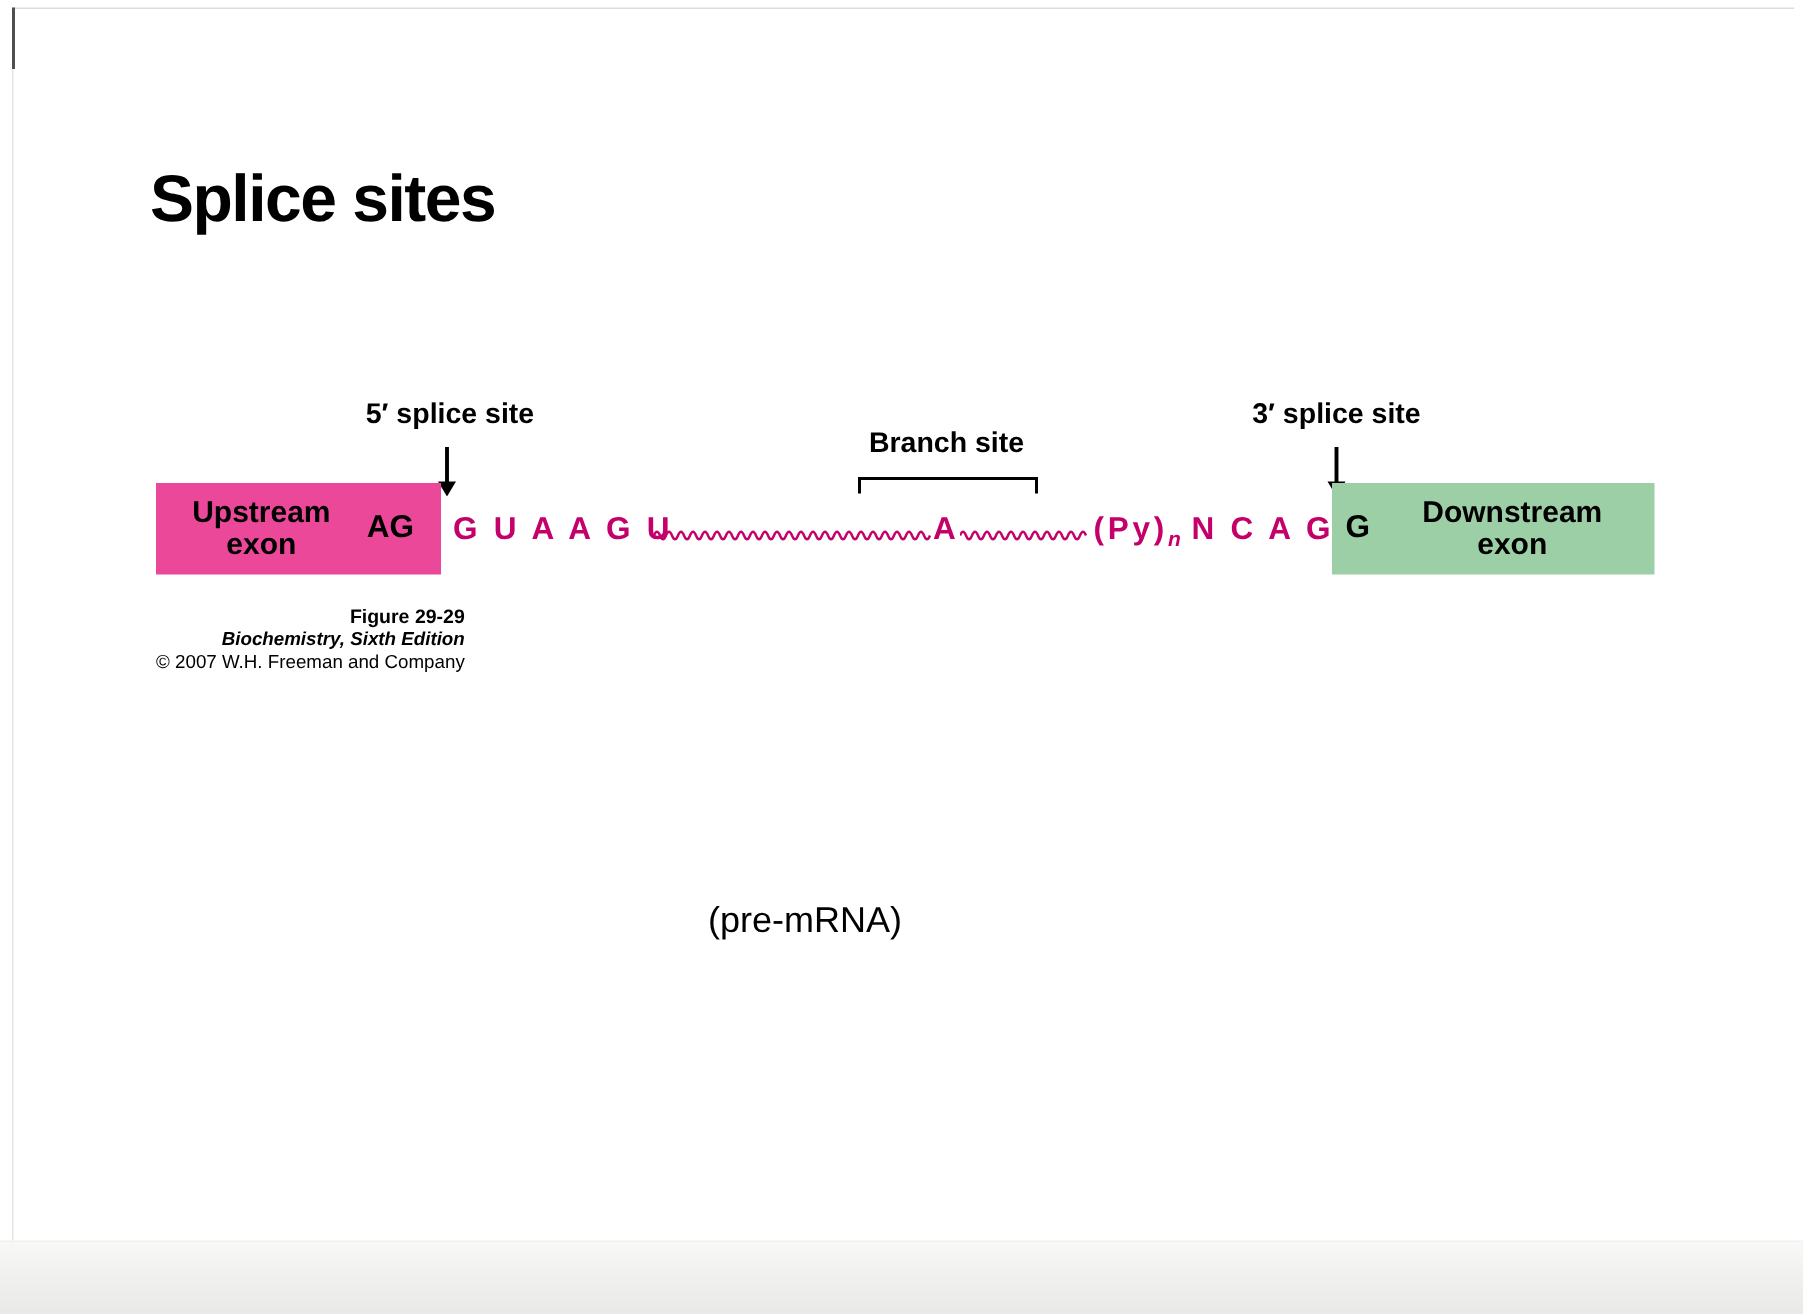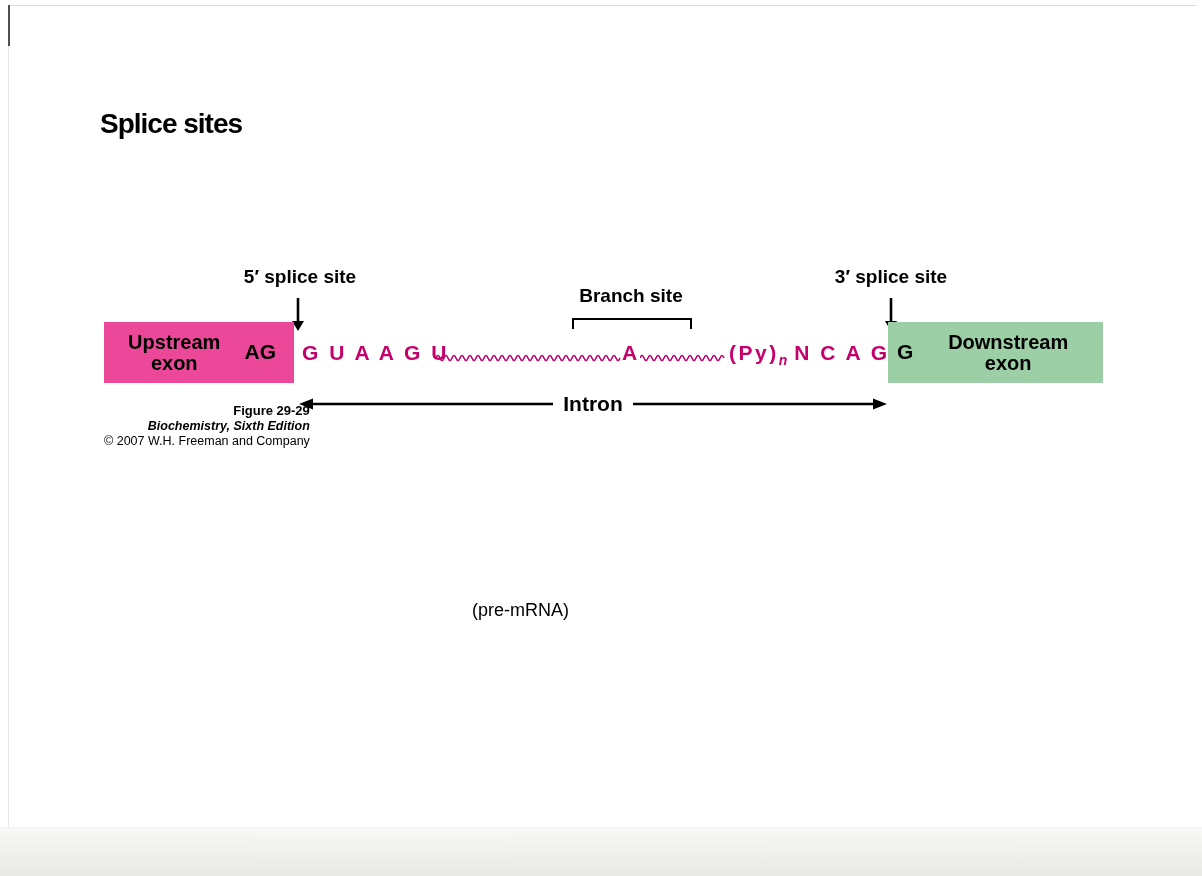--- a/index.html
+++ b/index.html
@@ -16,21 +16,21 @@
   .edge-left-dark { position:absolute; left:8px; top:5px; width:2px; height:41px; background:#4f4f4f; }
   .edge-left  { position:absolute; left:8px; top:46px; width:1px; height:784px; background:#e6e6e6; }
   .footer-band {
     position:absolute; left:0; bottom:0; width:100%; height:48px;
     background:linear-gradient(to bottom, #f8f8f7 0%, #efefed 55%, #e9e9e7 100%);
     border-top:1px solid #f1f1ef;
   }
 
   .title {
     position:absolute; left:100px; top:108px;
-    font-size:28px; font-weight:bold; letter-spacing:-1px;
+    font-size:44px; font-weight:bold; letter-spacing:-1px;
   }
 
   
   .anno { position:absolute; width:150px; text-align:center; font-size:19px; font-weight:bold; }
   .lbl-5  { left:225px; top:266px; }
   .lbl-b  { left:556px; top:285px; }
   .lbl-3  { left:816px; top:266px; }
 
   .down-arrow { position:absolute; width:16px; height:33px; }
   .arrow-5 { left:290px; top:298px; }
@@ -74,21 +74,21 @@
     display:flex; align-items:center; justify-content:space-between;
   }
   .intron-label { font-size:21px; font-weight:bold; padding:0 8px; }
 
   
   .caption { position:absolute; left:104px; top:403px; line-height:1.22;text-align:right; }
   .cap-figure { font-size:13px;   font-weight:bold; }
   .cap-book   { font-size:12.5px; font-weight:bold; font-style:italic; }
   .cap-copy   { font-size:12.5px; color:#000000; }
 
-  .pre-mrna { position:absolute; left:472px; top:600px; font-size:18px; }
+  .pre-mrna { position:absolute; left:472px; top:600px; font-size:24px; }
 </style>
 </head>
 <body>
 
 <div class="slide">
 
   <div class="edge-top"></div>
   <div class="edge-left-dark"></div>
   <div class="edge-left"></div>
   <div class="footer-band"></div>
@@ -143,31 +143,20 @@
   </div>
 
   <div class="exon exon-downstream">
     <div class="initial-base">G</div>
     <div class="exon-label">
       <div>Downstream</div>
       <div>exon</div>
     </div>
   </div>
 
-  <div class="intron-row">
-    <svg width="254" height="16" viewBox="0 0 254 16">
-      <path d="M254 8 H12" stroke="#000" stroke-width="2.6" fill="none"></path>
-      <path d="M14 2.5 L0 8 L14 13.5 Z" fill="#000"></path>
-    </svg>
-    <div class="intron-label">Intron</div>
-    <svg width="254" height="16" viewBox="0 0 254 16">
-      <path d="M0 8 H242" stroke="#000" stroke-width="2.6" fill="none"></path>
-      <path d="M240 2.5 L254 8 L240 13.5 Z" fill="#000"></path>
-    </svg>
-  </div>
 
   <div class="caption">
     <div class="cap-figure">Figure 29-29</div>
     <div class="cap-book">Biochemistry, Sixth Edition</div>
     <div class="cap-copy">© 2007 W.H. Freeman and Company</div>
   </div>
 
   <div class="pre-mrna">(pre-mRNA)</div>
 
 </div>

